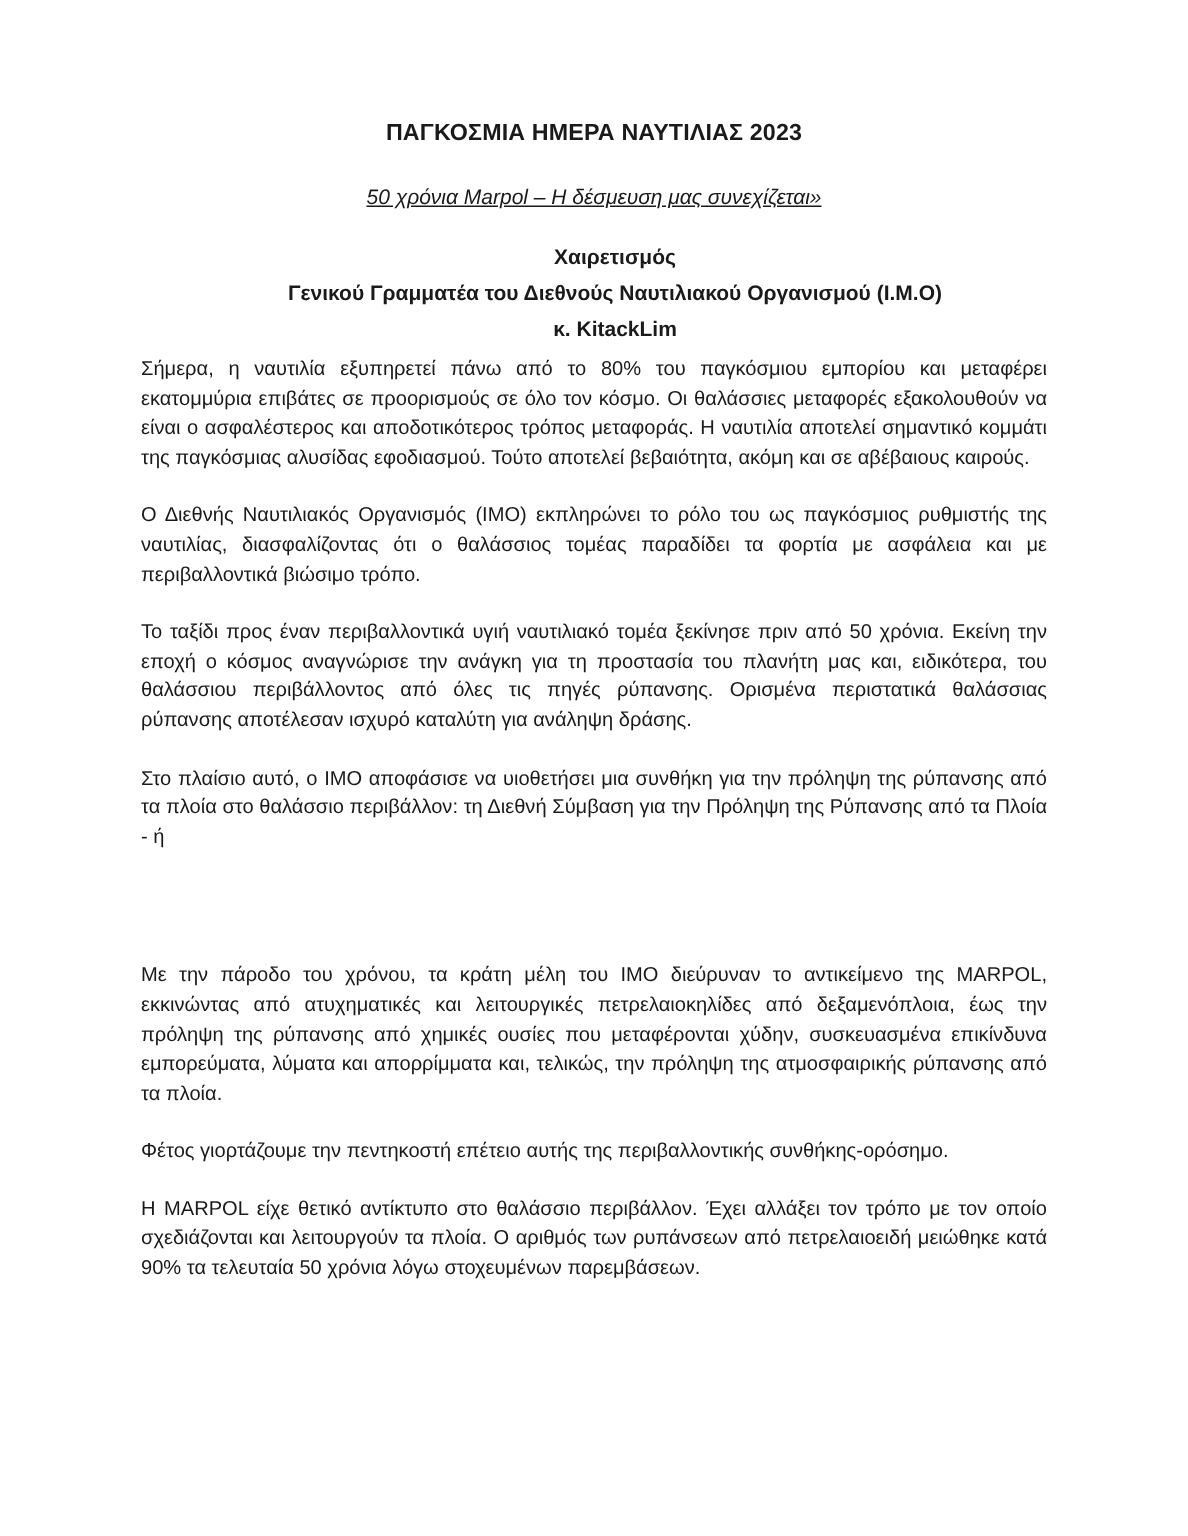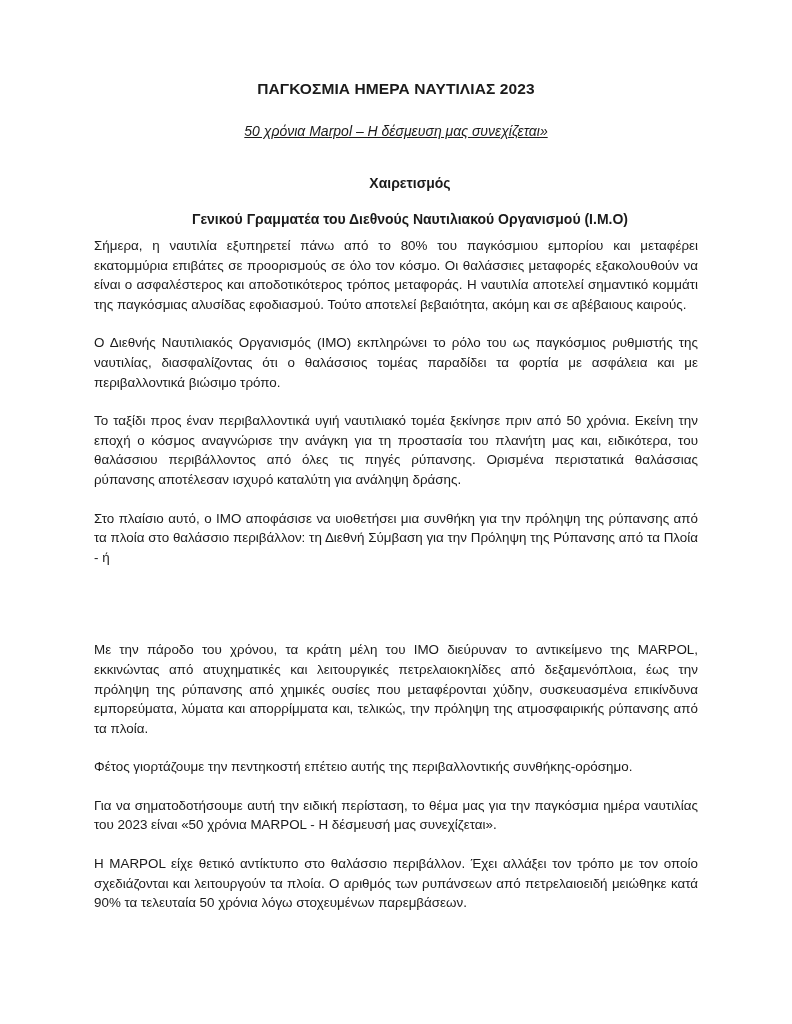--- a/index.html
+++ b/index.html
@@ -14,45 +14,45 @@
     text-align: center; font-weight: bold; font-size: 15.5px; letter-spacing: 0.1px;
   }
   .subtitle {
     position: absolute; left: 0; width: 792px; top: 123px;
     text-align: center; font-style: italic; font-size: 14px; text-decoration: underline;
   }
   .greeting {
     position: absolute; left: 0; width: 792px; top: 157px;
     text-align: center; font-weight: bold; font-size: 14px; line-height: 20px;
   }
-  .greeting div { margin: 16px; padding-left: 28px; }
+  .greeting div { margin: 4px; padding-left: 28px; }
   .body-text {
     position: absolute; left: 94px; width: 604px; top: 236px;
     font-size: 13.4px; line-height: 19.6px;
   }
   .body-text p {
     margin: 0; text-align: justify; text-align-last: left;
   }
 </style>
 </head>
 <body>
 
 <div class="page">
   <div class="title">ΠΑΓΚΟΣΜΙΑ ΗΜΕΡΑ ΝΑΥΤΙΛΙΑΣ 2023</div>
   <div class="subtitle">50 χρόνια Marpol – Η δέσμευση μας συνεχίζεται»</div>
 
   <div class="greeting">
     <div>Χαιρετισμός</div>
     <div>Γενικού Γραμματέα του Διεθνούς Ναυτιλιακού Οργανισμού (Ι.Μ.Ο)</div>
+    <div>κ. KitackLim</div>
   </div>
 
   <div class="body-text">
     <p style="margin-bottom:19px;">Σήμερα, η ναυτιλία εξυπηρετεί πάνω από το 80% του παγκόσμιου εμπορίου και μεταφέρει εκατομμύρια επιβάτες σε προορισμούς σε όλο τον κόσμο. Οι θαλάσσιες μεταφορές εξακολουθούν να είναι ο ασφαλέστερος και αποδοτικότερος τρόπος μεταφοράς. Η ναυτιλία αποτελεί σημαντικό κομμάτι της παγκόσμιας αλυσίδας εφοδιασμού. Τούτο αποτελεί βεβαιότητα, ακόμη και σε αβέβαιους καιρούς.</p>
     <p style="margin-bottom:19px;">Ο Διεθνής Ναυτιλιακός Οργανισμός (IMO) εκπληρώνει το ρόλο του ως παγκόσμιος ρυθμιστής της ναυτιλίας, διασφαλίζοντας ότι ο θαλάσσιος τομέας παραδίδει τα φορτία με ασφάλεια και με περιβαλλοντικά βιώσιμο τρόπο.</p>
     <p style="margin-bottom:19px;">Το ταξίδι προς έναν περιβαλλοντικά υγιή ναυτιλιακό τομέα ξεκίνησε πριν από 50 χρόνια. Εκείνη την εποχή ο κόσμος αναγνώρισε την ανάγκη για τη προστασία του πλανήτη μας και, ειδικότερα, του θαλάσσιου περιβάλλοντος από όλες τις πηγές ρύπανσης. Ορισμένα περιστατικά θαλάσσιας ρύπανσης αποτέλεσαν ισχυρό καταλύτη για ανάληψη δράσης.</p>
     <p style="margin-bottom:73px;">Στο πλαίσιο αυτό, ο IMO αποφάσισε να υιοθετήσει μια συνθήκη για την πρόληψη της ρύπανσης από τα πλοία στο θαλάσσιο περιβάλλον: τη Διεθνή Σύμβαση για την Πρόληψη της Ρύπανσης από τα Πλοία - ή</p>
     <p style="margin-bottom:19px;">Με την πάροδο του χρόνου, τα κράτη μέλη του IMO διεύρυναν το αντικείμενο της MARPOL, εκκινώντας από ατυχηματικές και λειτουργικές πετρελαιοκηλίδες από δεξαμενόπλοια, έως την πρόληψη της ρύπανσης από χημικές ουσίες που μεταφέρονται χύδην, συσκευασμένα επικίνδυνα εμπορεύματα, λύματα και απορρίμματα και, τελικώς, την πρόληψη της ατμοσφαιρικής ρύπανσης από τα πλοία.</p>
     <p style="margin-bottom:19px;">Φέτος γιορτάζουμε την πεντηκοστή επέτειο αυτής της περιβαλλοντικής συνθήκης-ορόσημο.</p>
-    <p style="margin-bottom:19px;">Για να σηματοδοτήσουμε αυτή την ειδική περίσταση, το θέμα μας για την παγκόσμια ημέρα ναυτιλίας του 2023 είναι «50 χρόνια MARPOL - Η δέσμευσή μας συνεχίζεται».</p>
     <p style="margin-bottom:19px;">Η MARPOL είχε θετικό αντίκτυπο στο θαλάσσιο περιβάλλον. Έχει αλλάξει τον τρόπο με τον οποίο σχεδιάζονται και λειτουργούν τα πλοία. Ο αριθμός των ρυπάνσεων από πετρελαιοειδή μειώθηκε κατά 90% τα τελευταία 50 χρόνια λόγω στοχευμένων παρεμβάσεων.</p>
 
   </div>
 </div>
 
 </body></html>

